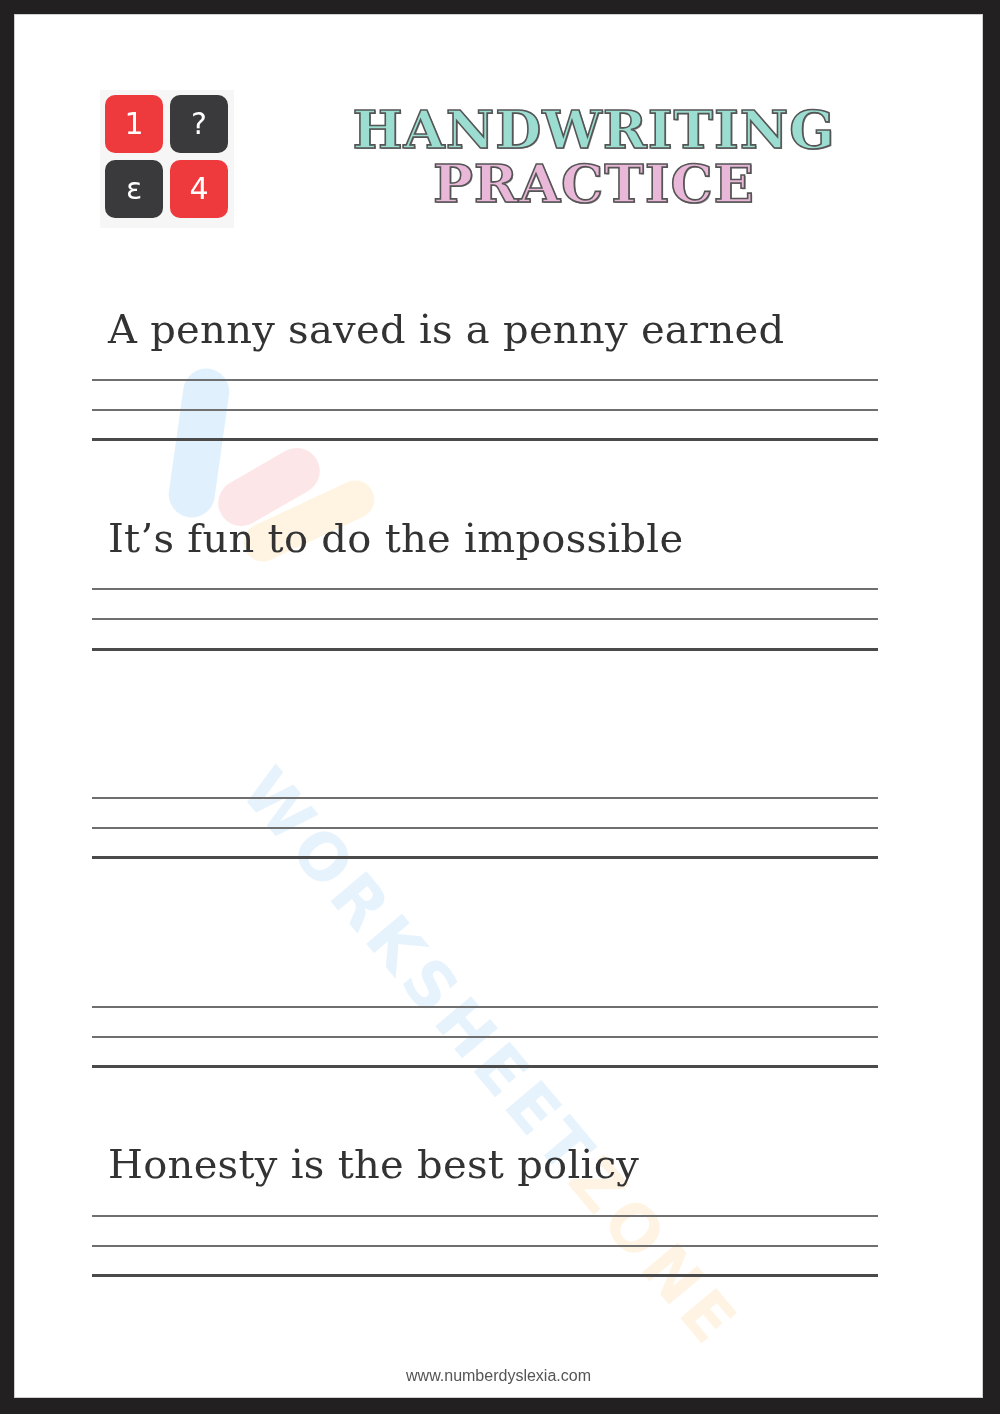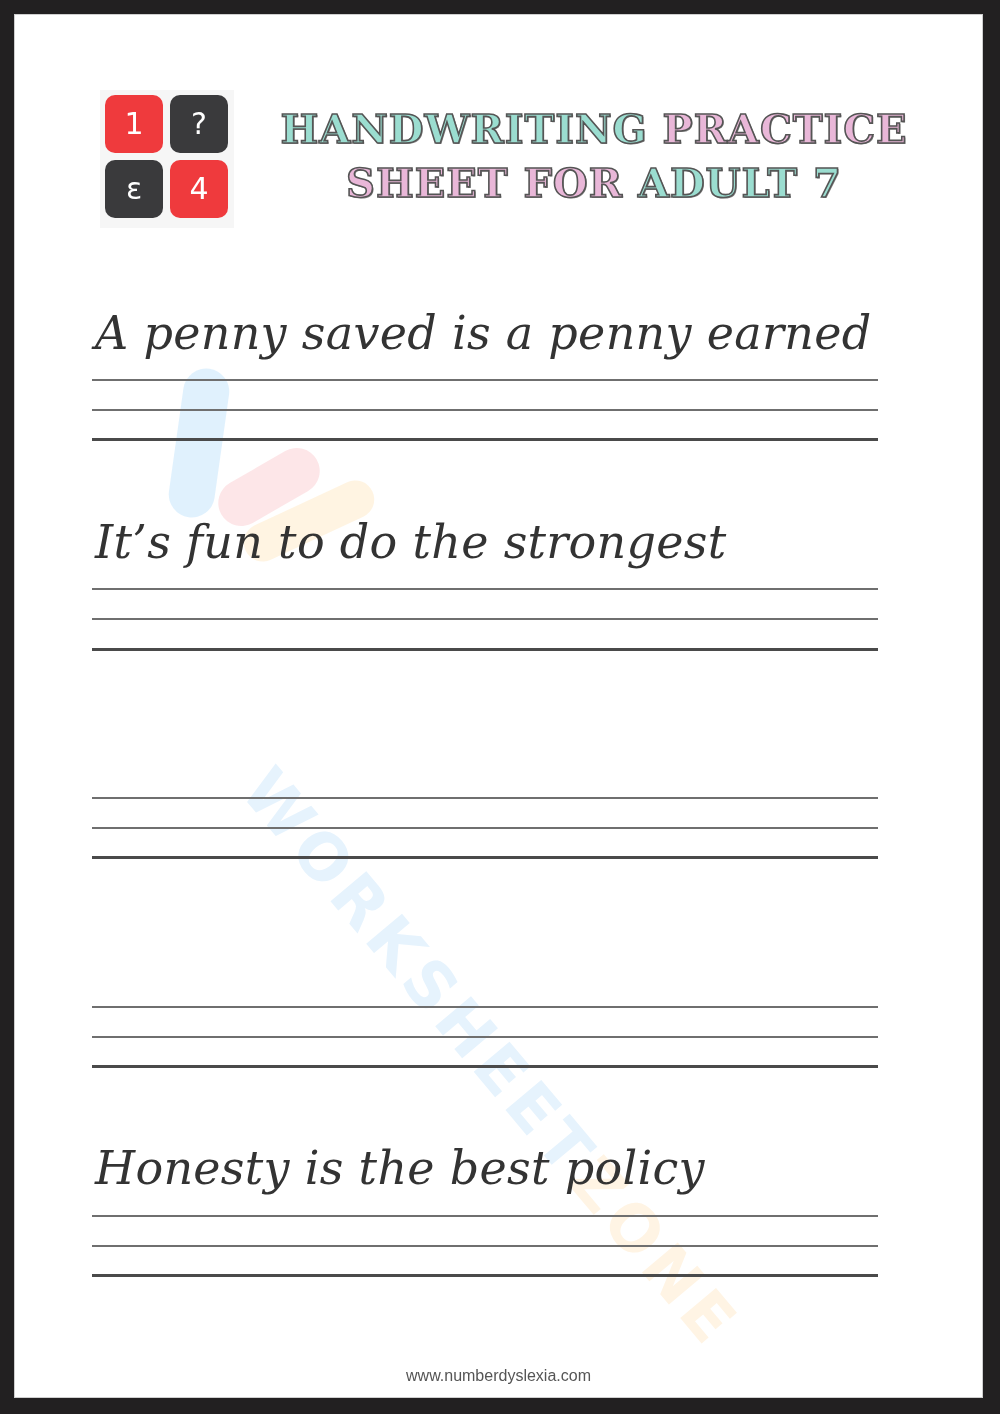--- a/index.html
+++ b/index.html
@@ -33,21 +33,21 @@
     .t1 { left: 5px; top: 5px; }
     .t2 { left: 70px; top: 5px; }
     .t3 { left: 5px; top: 70px; }
     .t4 { left: 70px; top: 70px; }
     
     .title {
       position: absolute; left: 240px; top: 88px; width: 680px;
       text-align: center;
       font-family: "DejaVu Serif", serif;
       font-weight: bold;
-      font-size: 40px; line-height: 54px;
+      font-size: 53px; line-height: 54px;
       letter-spacing: 1px;
       -webkit-text-stroke: 1.6px #555;
       text-shadow: 1px 1px 0 #8a8a8a;
     }
     .teal { color: #9bddd0; }
     .pink { color: #e9b7d8; }
     
     .wm {
       position: absolute; pointer-events: none;
     }
@@ -70,24 +70,23 @@
       left: 270px; top: 740px;
       font-family: "DejaVu Sans", sans-serif; font-weight: bold;
       font-size: 64px; letter-spacing: 6px;
       transform: rotate(50deg); transform-origin: left top;
       white-space: nowrap;
     }
     .wm-text .a { color: #e6f3fd; }
     .wm-text .b { color: #fff4e4; }
     
     .sentence {
-      position: absolute; left: 81px;
+      position: absolute; left: 94px;
       font-family: "DejaVu Serif", serif;
-      font-style: italic;
-      font-size: 46px; color: #333;
+      font-size: 40px; color: #333;
       white-space: nowrap;
       letter-spacing: 0.3px;
     }
     .rule {
       position: absolute; left: 78px; width: 786px;
       height: 2px; background: #6f6f6f;
     }
     .rule.base { height: 3px; background: #4a4a4a; }
     .footer {
       position: absolute; left: 0; width: 969px; top: 1353px;
@@ -104,39 +103,35 @@
     <div class="tile dark t2">?</div>
     <div class="tile dark t3">ɛ</div>
     <div class="tile red t4">4</div>
   </div>
 
   <div class="title">
     <div>
       <span class="teal">HANDWRITING</span>
       <span class="pink">PRACTICE</span>
     </div>
-    <div>
-      <span class="pink">SHEET FOR</span>
-      <span class="teal">ADULT 7</span>
-    </div>
   </div>
 
   <div class="wm wm-blue"></div>
   <div class="wm wm-red"></div>
   <div class="wm wm-yellow"></div>
   <div class="wm wm-text">
     <span class="a">WORKSHEET</span><span class="b">ZONE</span>
   </div>
 
   <div class="sentence" style="top:292px">A penny saved is a penny earned</div>
   <div class="rule" style="top:365px"></div>
   <div class="rule" style="top:395px"></div>
   <div class="rule base" style="top:424px"></div>
 
-  <div class="sentence" style="top:501px">It’s fun to do the strongest</div>
+  <div class="sentence" style="top:501px">It’s fun to do the impossible</div>
   <div class="rule" style="top:574px"></div>
   <div class="rule" style="top:604px"></div>
   <div class="rule base" style="top:634px"></div>
 
   <div class="rule" style="top:783px"></div>
   <div class="rule" style="top:813px"></div>
   <div class="rule base" style="top:842px"></div>
 
   <div class="rule" style="top:992px"></div>
   <div class="rule" style="top:1022px"></div>

